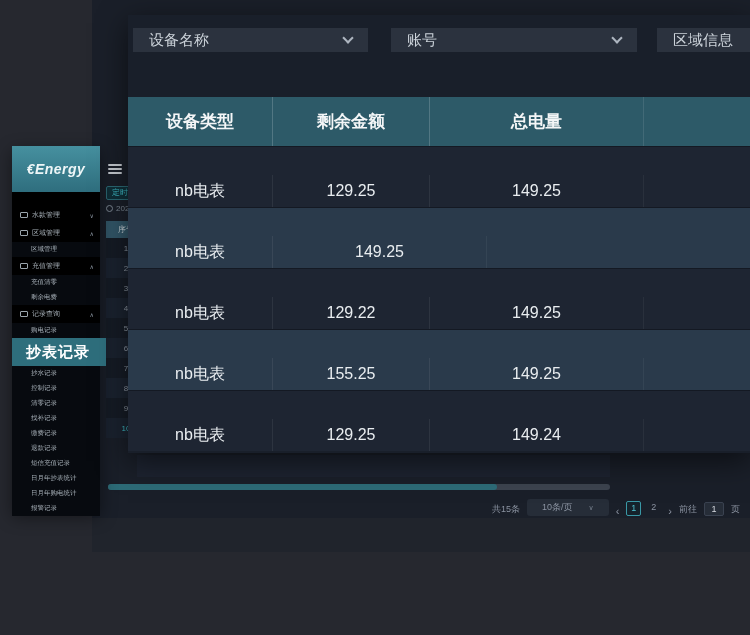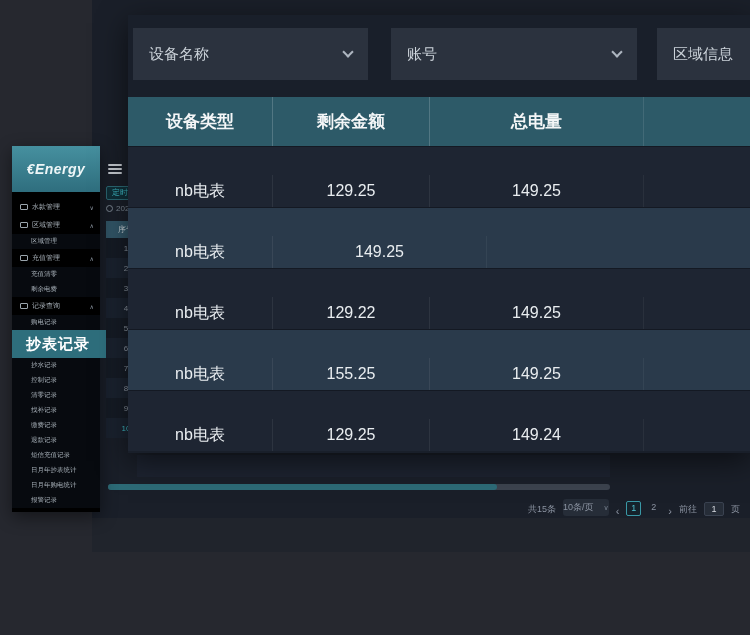--- a/index.html
+++ b/index.html
@@ -21,45 +21,45 @@
   .mini-row{height:20px;display:flex;align-items:center;justify-content:center;font-size:8px;color:#8d97a3;background:#161c26;}
   .mini-row.alt{background:#1b2330;}
   .mini-row.active{color:#3fbdc9;}
   .under-band{position:absolute;left:45px;top:455px;width:473px;height:22px;background:#1d2330;}
   .scrollbar{position:absolute;left:16px;top:484px;width:502px;height:6px;background:#3c434e;border-radius:3px;}
   .scrollbar .thumb{position:absolute;left:0;top:0;width:389px;height:6px;background:#2d6b77;border-radius:3px;}
   .bottom-band{position:absolute;left:0;top:518px;width:658px;height:34px;background:#20242c;}
 
   .pagination{position:absolute;right:10px;top:496px;height:20px;display:flex;align-items:flex-end;gap:7px;
               color:#8b93a1;font-size:9px;}
-  .pg-size{display:flex;align-items:center;gap:10px;background:#262d38;border-radius:3px;padding:2px 0;cursor:pointer;}
+  .pg-size{display:flex;align-items:center;gap:16px;background:#262d38;border-radius:3px;padding:2px 15px;cursor:pointer;}
   .pg-size .cv{font-size:7px;color:#77808d;}
   .pg-arrow{font-size:11px;cursor:pointer;line-height:10px;}
   .pg-num{min-width:15px;height:15px;line-height:13px;text-align:center;border-radius:2px;cursor:pointer;}
   .pg-num.active{border:1px solid #3a98a6;color:#4fc3d1;background:#15222b;}
   .pg-goto-input{width:20px;height:14px;background:#262d38;border:1px solid #3a4250;border-radius:2px;
                  color:#d6dae0;font-size:9px;text-align:center;line-height:12px;}
 
   
   .sidebar{position:absolute;left:12px;top:146px;width:88px;height:366px;background:#000000;
            box-shadow:0 5px 16px rgba(0,0,0,.45);}
   .logo{height:46px;background:linear-gradient(180deg,#46909f,#2f6e7e);display:flex;align-items:center;justify-content:center;
         color:#eef6f7;font-size:14px;font-weight:700;font-style:italic;letter-spacing:.5px;}
-  .menu{padding-top:6px;}
+  .menu{padding-top:14px;}
   .m-item{display:flex;align-items:center;height:18px;padding-left:8px;color:#a6afb7;font-size:7px;cursor:pointer;white-space:nowrap;}
   .m-item .mi-icon{width:8px;height:6px;border:1px solid #9aa4ac;border-radius:1px;margin-right:4px;flex:none;}
   .m-item .chev{margin-left:auto;margin-right:6px;font-size:6px;color:#8a94a0;}
   .m-item.sub{height:15px;padding-left:19px;background:#070a0f;font-size:6.5px;}
   .hl-item{width:94px;height:28px;background:#2e6e7c;color:#ffffff;font-size:15px;font-weight:700;
            display:flex;align-items:center;padding-left:14px;letter-spacing:1px;cursor:pointer;white-space:nowrap;}
 
   
   .overlay{position:absolute;left:128px;top:15px;width:622px;height:438px;background:#191f2a;
            box-shadow:0 8px 28px rgba(0,0,0,.55);}
-  .dd{position:absolute;top:13px;height:52px;background:#2b323e;border-radius:0;display:flex;align-items:center;
+  .dd{position:absolute;top:13px;height:24px;background:#2b323e;border-radius:0;display:flex;align-items:center;
       padding:0 16px;color:#ccd3da;font-size:15px;cursor:pointer;}
   .dd .chev-css{margin-left:auto;width:8px;height:8px;border-right:2px solid #aeb6c0;border-bottom:2px solid #aeb6c0;
                 transform:rotate(45deg);margin-top:-4px;}
   .dd1{left:5px;width:235px;}
   .dd2{left:263px;width:246px;}
   .dd3{left:529px;width:235px;}
   .g-table{position:absolute;left:0;top:82px;width:622px;}
   .g-head{display:flex;height:49px;background:#2d5a68;}
   .g-head .c{display:flex;align-items:center;justify-content:center;color:#f4f6f7;font-size:17px;font-weight:700;}
   .g-head .c1,.g-row .c1{width:145px;}

